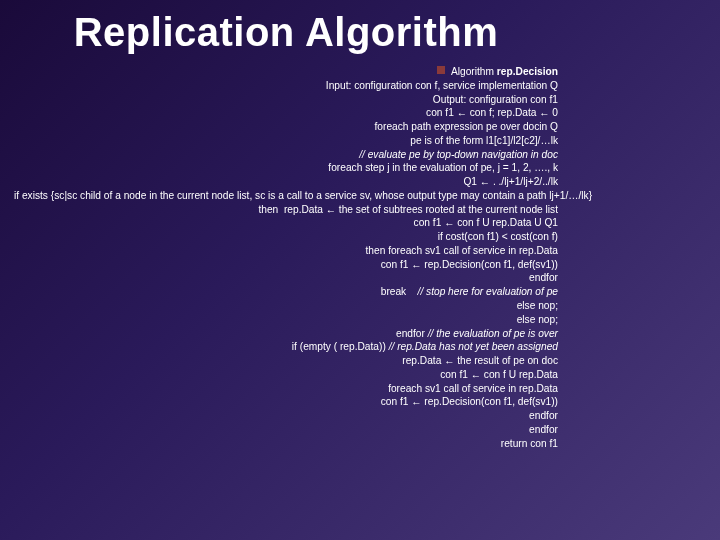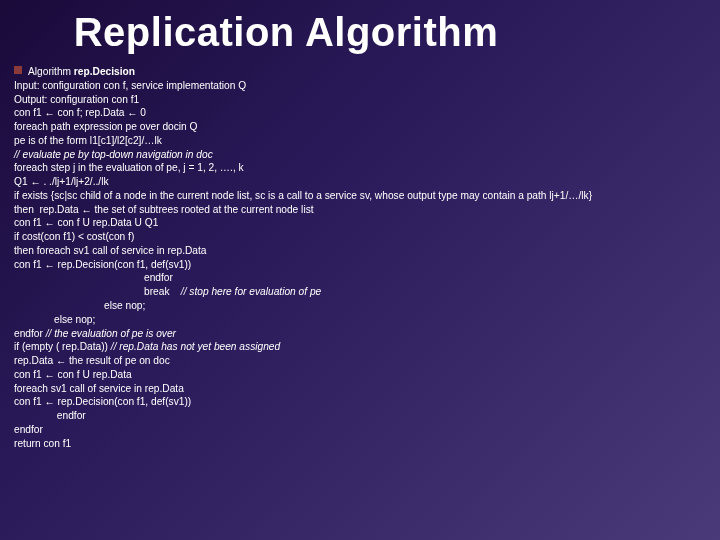--- a/index.html
+++ b/index.html
@@ -34,21 +34,21 @@
     color: #ffffff;
   }
   .bullet {
     display: inline-block;
     width: 8px;
     height: 8px;
     background: #8a3a3a;
     margin-right: 6px;
     vertical-align: 1px;
   }
-  .line { display: block; }
+  .line { display: block; text-align: right; }
   .i1 { padding-left: 0px; }
   .i2 { padding-left: 40px; }
   .i3 { padding-left: 90px; }
   .i4 { padding-left: 130px; }
 </style>
 </head>
 <body>
 
 <div class="slide">
   <div class="title">Replication Algorithm</div>

